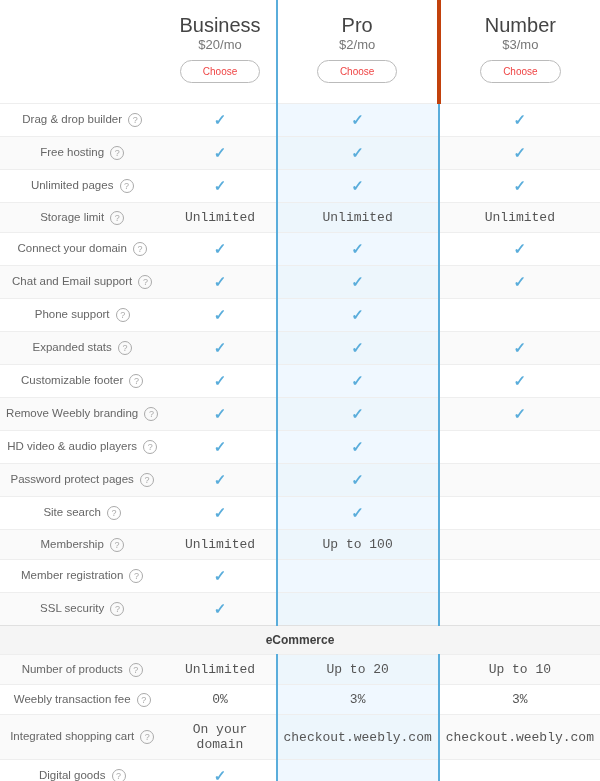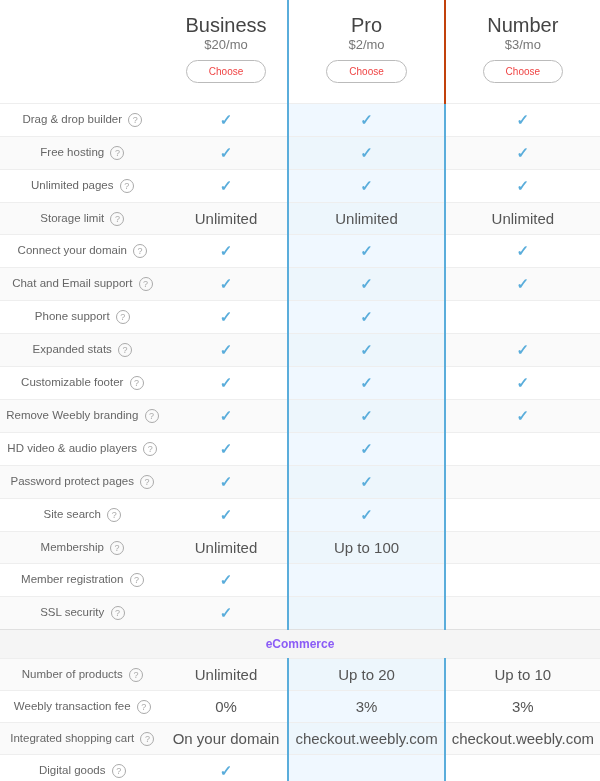--- a/index.html
+++ b/index.html
@@ -57,21 +57,21 @@
 
     
     .col-pro {
       border-left: 2px solid #5aaddb;
       border-right: 2px solid #5aaddb;
       background: #f0f8ff;
     }
 
     .col-pro-header {
       border-left: 2px solid #5aaddb;
-      border-right: 2px solid #c2410c;
+      border-right: 4px solid #c2410c;
       background: #fff;
     }
 
     
     .feature-row td, .feature-row th {
       border-top: 1px solid #eee;
       padding: 7px 6px;
       text-align: center;
       vertical-align: middle;
     }
@@ -81,21 +81,21 @@
     }
 
     .feature-row:nth-child(even) .col-pro {
       background: #edf6fc;
     }
 
     .section-row td {
       background: #f5f5f5;
       font-weight: bold;
       font-size: 12px;
-      color: #8b5cf6;
+      color: #404040;
       text-align: center;
       padding: 7px 6px;
       border-top: 1px solid #e0e0e0;
     }
 
     .checkmark {
       color: #5aaddb;
       font-size: 15px;
       font-weight: bold;
     }
@@ -118,22 +118,23 @@
     .label-cell {
       text-align: right;
       font-weight: normal;
       color: #666;
       padding-right: 10px;
       font-size: 11.5px;
       white-space: nowrap;
     }
 
     .value-text {
-      font-size: 15px;
+      font-size: 13px;
       color: #555;
+      font-family: Liberation Mono, monospace;
     }
 
     
     .header-left {
       width: 165px;
     }
   </style>
 </head>
 <body>
 

